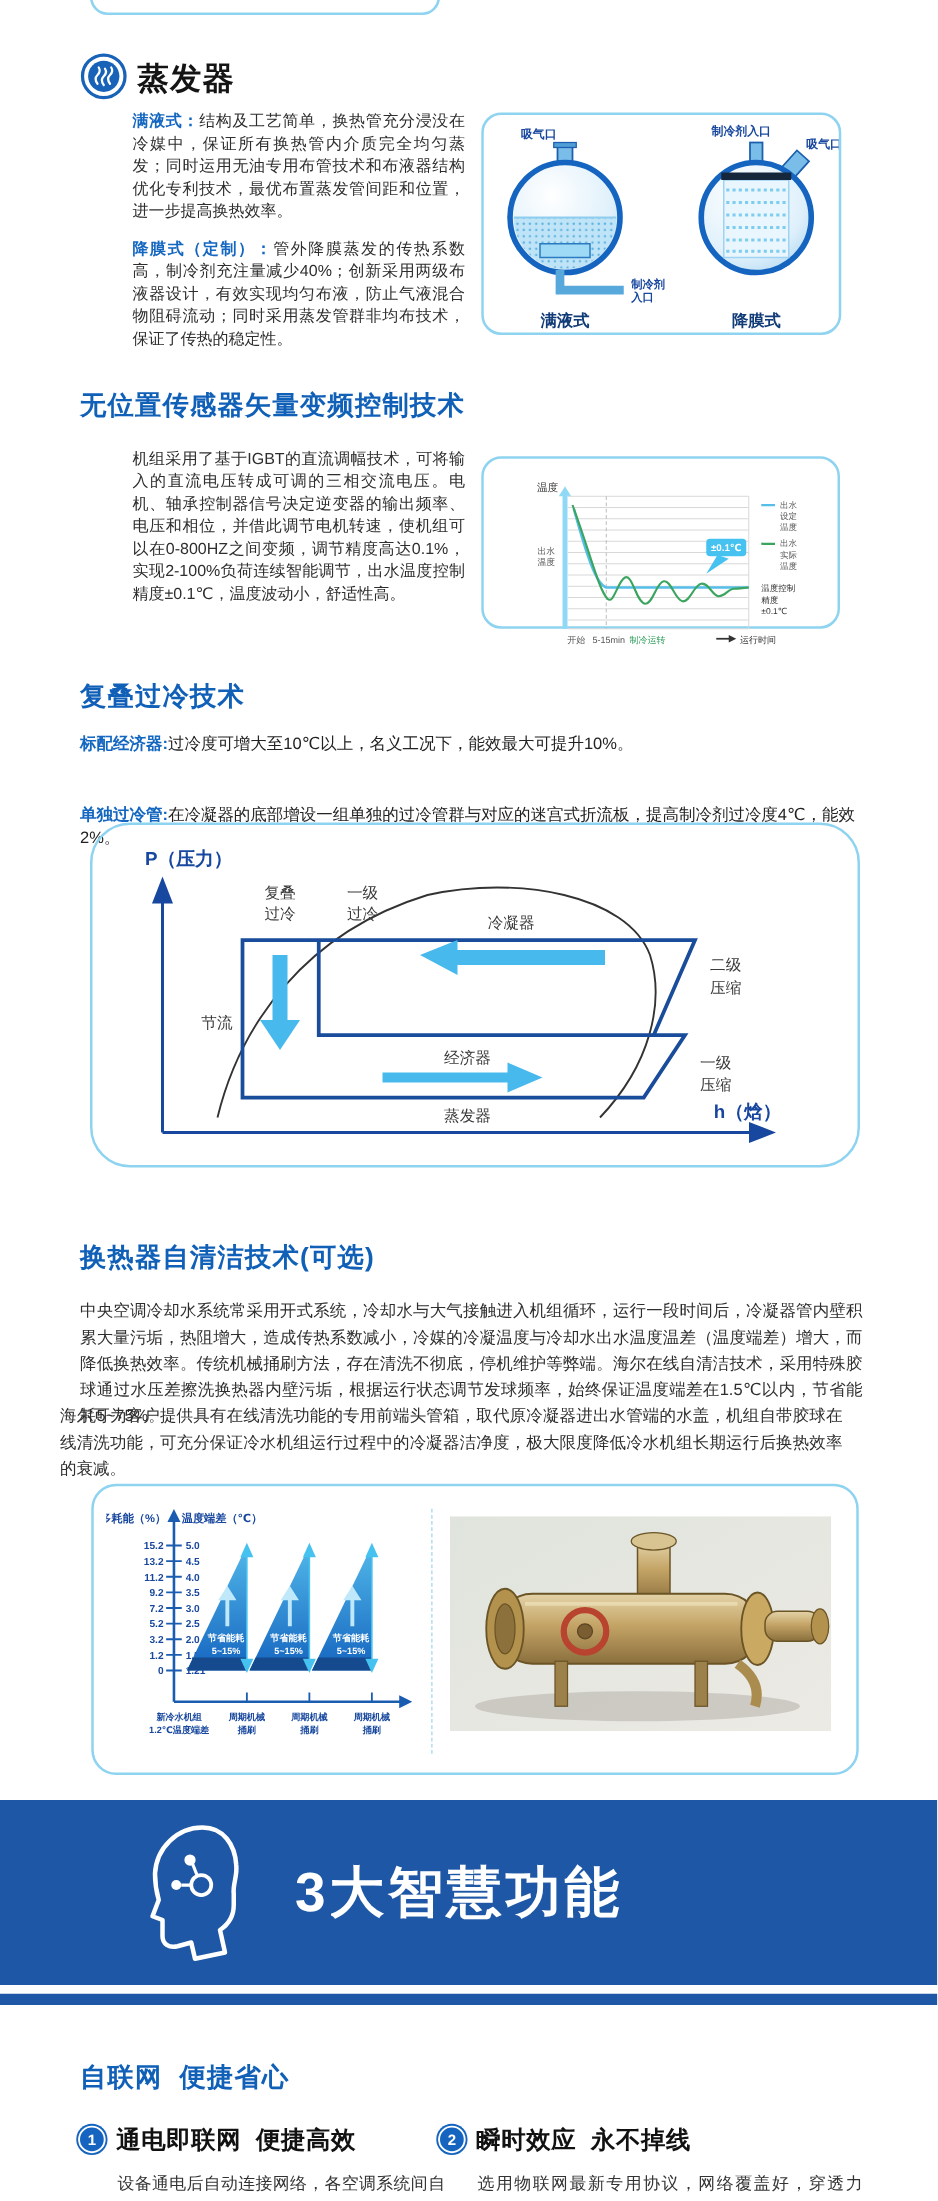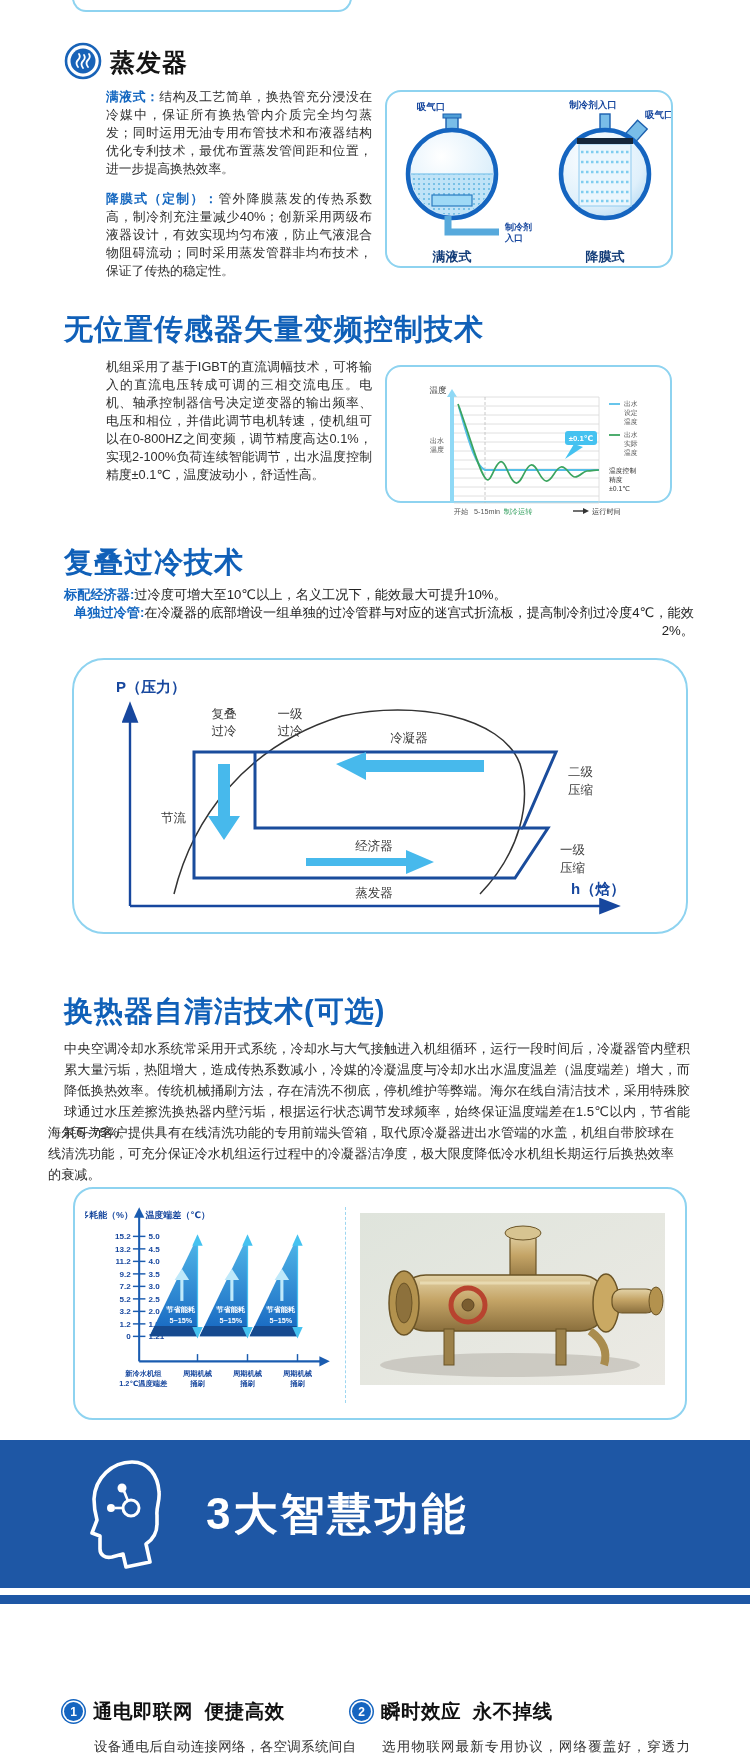--- a/index.html
+++ b/index.html
@@ -2,21 +2,21 @@
 <html><head>
 <meta charset="utf-8">
 <style>
   html,body{margin:0;padding:0;background:#fff;}
   .page{position:relative;width:750px;height:1761px;background:#fff;overflow:hidden;
         font-family:"Liberation Sans","DejaVu Sans",sans-serif;color:#2b2b2b;}
   .abs{position:absolute;}
   .body-txt{font-size:12.8px;line-height:18px;text-align:justify;color:#2e2e2e;}
   .body-txt2{font-size:13.2px;line-height:21px;text-align:justify;color:#2e2e2e;}
   .lead{color:#1467c0;font-weight:bold;}
-  .h-blue{color:#1060b8;font-weight:bold;font-size:29px;letter-spacing:1px;}
+  .h-blue{color:#1060b8;font-weight:bold;font-size:21px;letter-spacing:1px;}
   .sec-title{color:#141414;font-weight:bold;font-size:25px;letter-spacing:1px;}
   .lightbox{border:2px solid #8ed3f0;border-radius:16px;background:#fff;box-sizing:border-box;}
   .feat-line{font-size:13.2px;color:#222;}
   .banner{background:#1e57a5;display:flex;align-items:center;}
   .banner-title{color:#fff;font-weight:bold;font-size:44px;letter-spacing:3px;}
   .num-circle{display:inline-flex;width:19px;height:19px;border-radius:50%;background:#1565c0;color:#fff;
               font-size:12px;font-weight:bold;align-items:center;justify-content:center;
               box-shadow:0 0 0 1.5px #fff,0 0 0 3px #1565c0;}
   .item-title{font-size:19.5px;font-weight:bold;color:#111;letter-spacing:0.5px;}
   .item-body{font-size:13.5px;line-height:23px;color:#333;text-align:justify;}
@@ -154,21 +154,21 @@
         <text x="222" y="115" font-size="6.8" fill="#333">精度</text>
         <text x="222" y="124" font-size="6.8" fill="#333">±0.1℃</text>
       </g>
     </svg>
   </div>
 
   <div class="abs h-blue" style="left:64px;top:543px;">复叠过冷技术</div>
   <div class="abs feat-line" style="left:64px;top:586px;width:630px;">
     <span class="lead">标配经济器:</span><span>过冷度可增大至10℃以上，名义工况下，能效最大可提升10%。</span>
   </div>
-  <div class="abs feat-line" style="left:64px;top:604px;width:630px;text-align:right;">
+  <div class="abs feat-line" style="left:64px;top:643px;width:630px;">
     <span class="lead">单独过冷管:</span><span>在冷凝器的底部增设一组单独的过冷管群与对应的迷宫式折流板，提高制冷剂过冷度4℃，能效2%。</span>
   </div>
 
   <div class="abs" style="left:72px;top:658px;width:616px;height:276px;border:2px solid #8ed3f0;border-radius:32px;box-sizing:border-box;">
     <svg width="612" height="272" viewBox="0 0 612 272">
       <defs>
         <marker id="ahN" markerWidth="10" markerHeight="10" refX="7" refY="3.5" orient="auto">
           <polygon points="0,0 9,3.5 0,7" fill="#17479e"></polygon>
         </marker>
       </defs>
@@ -326,33 +326,34 @@
       <ellipse cx="296" cy="88" rx="7" ry="14" fill="#b3924e" stroke="#6b5426"></ellipse>
       <circle cx="108" cy="92" r="17" fill="none" stroke="#b8432f" stroke-width="5"></circle>
       <circle cx="108" cy="92" r="6" fill="#7a5d30" stroke="#5d4624"></circle>
       <rect x="84" y="116" width="10" height="36" fill="#9c814a" stroke="#6b5426"></rect>
       <rect x="196" y="116" width="10" height="36" fill="#9c814a" stroke="#6b5426"></rect>
       <path d="M230 118 q 20 14 14 34" fill="none" stroke="#a98c4e" stroke-width="8"></path>
       <line x1="60" y1="70" x2="230" y2="70" stroke="#efe3bd" stroke-width="3" opacity="0.7"></line>
     </svg>
   </div>
 
-  <div class="abs banner" style="left:0;top:1440px;width:750px;height:148px;padding-left:82px;box-sizing:border-box;gap:38px;">
+  <div class="abs banner" style="left:0;top:1440px;width:750px;height:148px;padding-left:112px;box-sizing:border-box;gap:38px;">
     <svg width="86" height="116" viewBox="0 0 86 116">
       <path d="M50 6 C67 6 76 20 77 36 C78 45 74 52 75 59 L75 68 C75 78 70 84 64 88 L68 106 L44 111 L41 98 L30 101 C23 102.5 18 99 18 93 L18 80 L10 77 L15 64 C13 57 12 50 12 43 C13 22 30 6 50 6 Z" fill="none" stroke="#fff" stroke-width="3.6" stroke-linejoin="round"></path>
       <circle cx="40" cy="32" r="4.5" fill="#fff"></circle>
       <circle cx="29" cy="52" r="4" fill="#fff"></circle>
       <circle cx="49" cy="52" r="8" fill="none" stroke="#fff" stroke-width="3"></circle>
       <line x1="42" y1="35" x2="46" y2="45" stroke="#fff" stroke-width="2.6"></line>
       <line x1="33" y1="52" x2="41" y2="52" stroke="#fff" stroke-width="2.6"></line>
     </svg>
     <div class="banner-title">3大智慧功能</div>
   </div>
   <div class="abs" style="left:0;top:1595px;width:750px;height:9px;background:#1e57a5;"></div>
 
+  <div class="abs h-blue" style="left:64px;top:1648px;white-space:pre;">自联网  便捷省心</div>
 
   <div class="abs" style="left:64px;top:1698px;width:292px;">
     <div style="display:flex;align-items:center;gap:10px;">
       <span class="num-circle">1</span>
       <span class="item-title" style="white-space:pre;">通电即联网  便捷高效</span>
     </div>
     <div class="item-body" style="margin:10px 0 0 30px;">设备通电后自动连接网络，各空调系统间自动完成组网，便捷高效。</div>
   </div>
 
   <div class="abs" style="left:352px;top:1698px;width:338px;">

